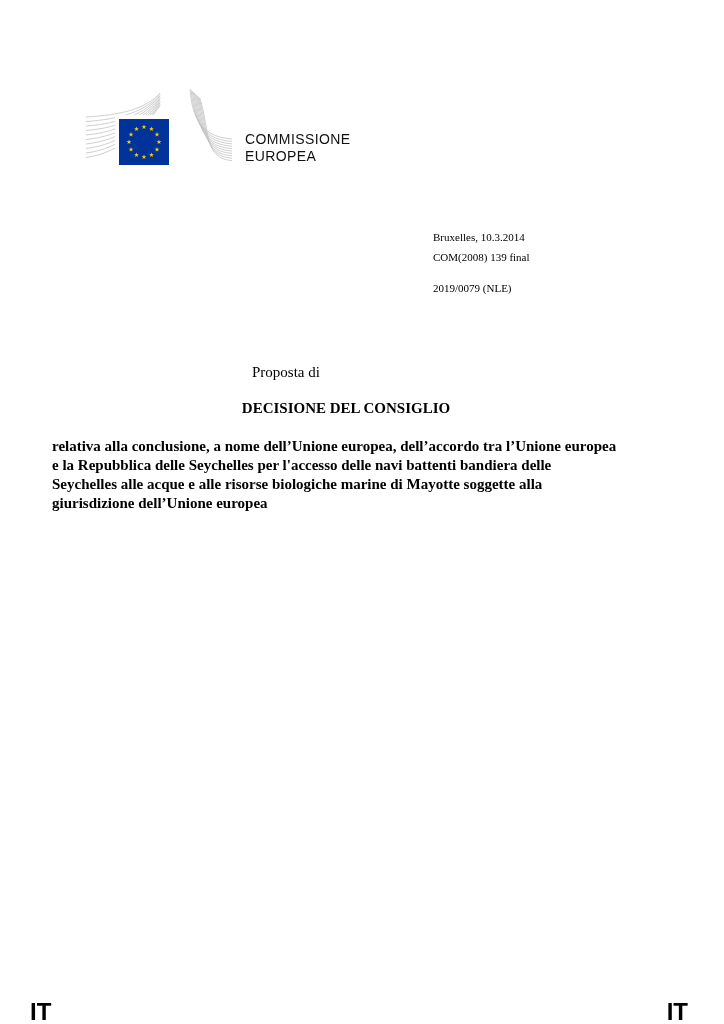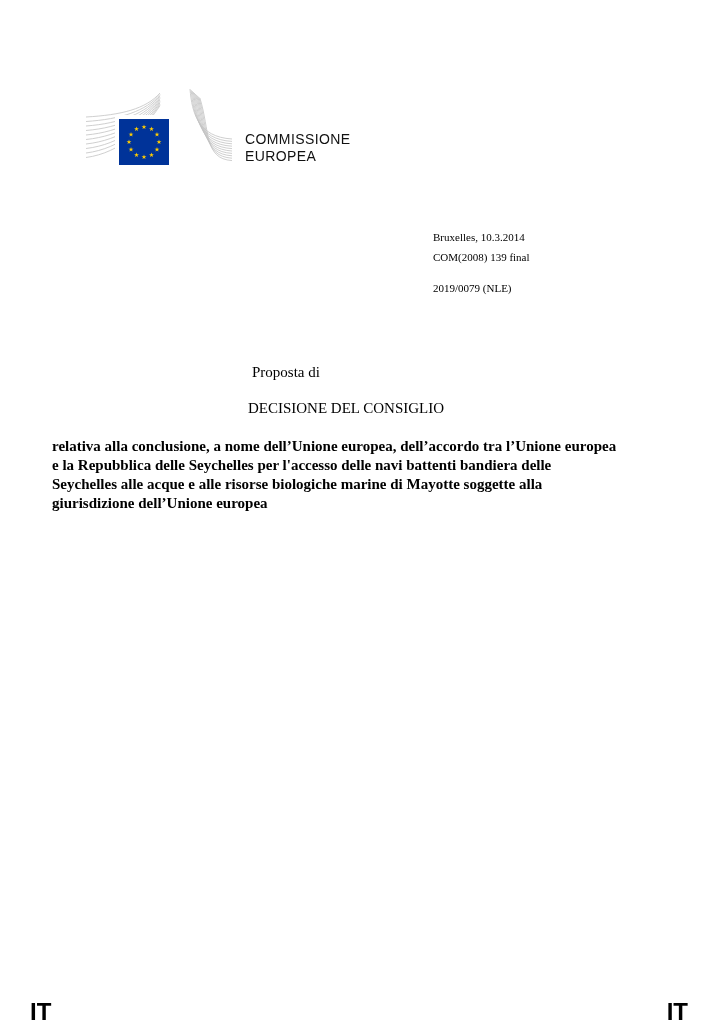--- a/index.html
+++ b/index.html
@@ -23,21 +23,21 @@
     position:absolute;left:395px;top:227px;
     font-size:11px;line-height:20px;margin-left:38px;
   }
   .ref-procedure{margin-top:11px;}
   .kicker{
     position:absolute;left:0;width:572px;top:364px;
     text-align:center;font-size:15px;
   }
   .doc-title{
     position:absolute;left:0;width:692px;top:400px;
-    text-align:center;font-size:15px;font-weight:normal;
+    text-align:center;font-size:15px;font-weight:bold;
   }
   .doc-subject{
     position:absolute;left:52px;right:52px;top:437px;
     font-size:15px;font-weight:bold;
     line-height:19px;white-space:pre-line;
   }
   .lang-code{
     position:absolute;top:994px;
     font-family:"Liberation Sans", sans-serif;
     font-weight:bold;font-size:24px;line-height:36px;

